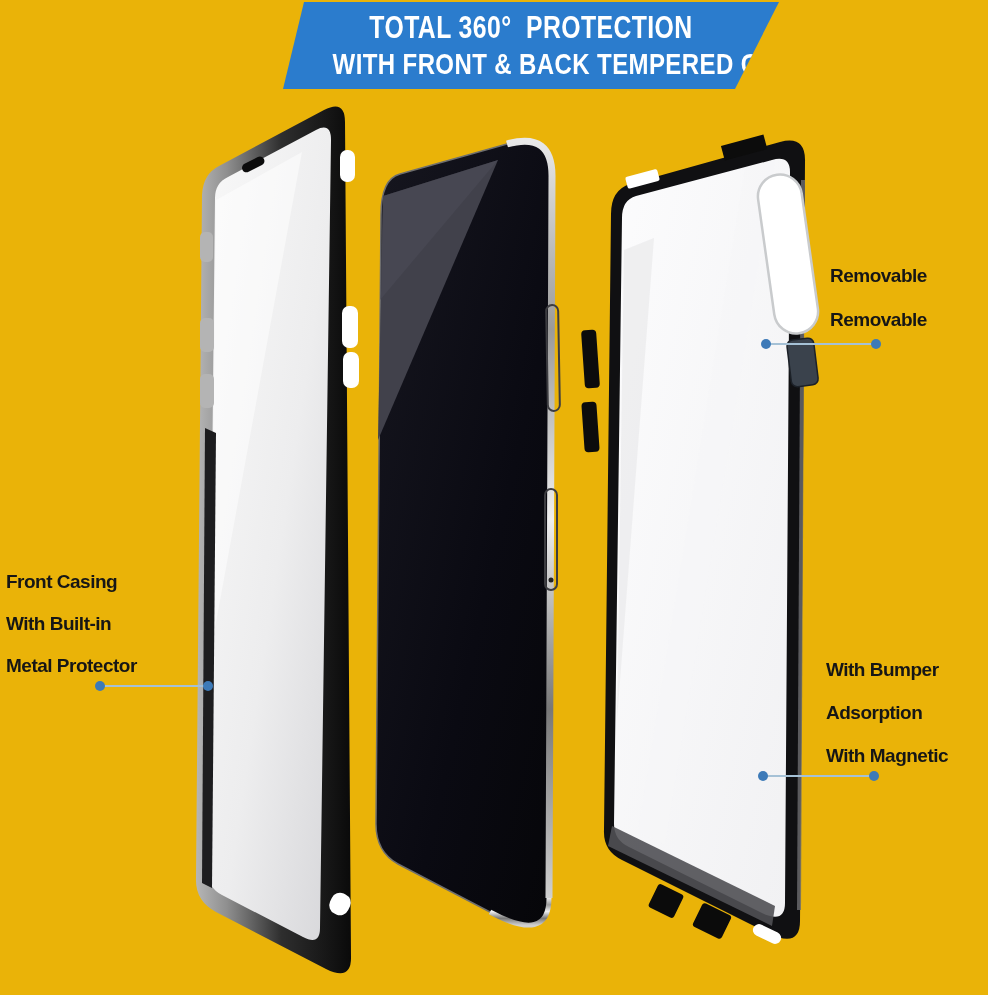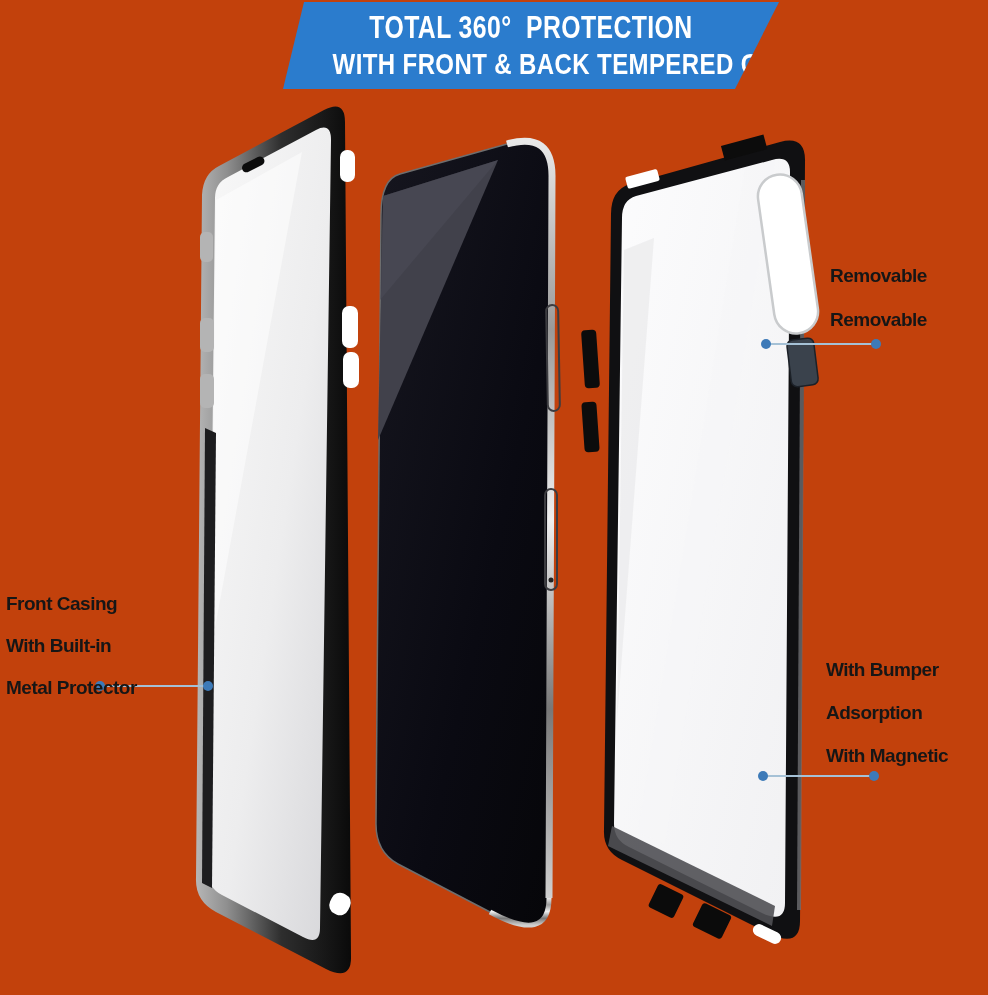--- a/index.html
+++ b/index.html
@@ -1,17 +1,17 @@
 <!DOCTYPE html>
 <html><head>
 <meta charset="utf-8">
 <style>
   html,body{margin:0;padding:0;background:#ffffff;}
   .stage{
-    position:relative;width:988px;height:995px;overflow:hidden;background:#c2410c;
+    position:relative;width:988px;height:995px;overflow:hidden;background:#eab308;
     font-family:"Liberation Sans", sans-serif;
   }
   
   .banner{
     position:absolute;left:283px;top:2px;width:496px;height:87px;
     background:#2b7ccd;
     clip-path:polygon(21px 0, 496px 0, 452px 87px, 0 87px);
   }
   .banner-line{
     position:absolute;left:0;width:100%;text-align:center;color:#ffffff;
@@ -20,21 +20,21 @@
   }
   .banner-line1{top:8px;font-size:31px;}
   .banner-line2{top:45px;font-size:30px;}
   
   .scene{position:absolute;left:0;top:0;width:988px;height:995px;}
   
   .label{
     position:absolute;color:#161616;font-weight:bold;font-size:19px;
     letter-spacing:-0.5px;line-height:42px;white-space:nowrap;
   }
-  .label-fc{left:6px;top:583px;}
+  .label-fc{left:6px;top:561px;}
   .label-rm{left:830px;top:254px;line-height:44px;}
   .label-mb{left:826px;top:648px;line-height:43px;}
   .pointer{position:absolute;height:2px;background:#a5c1d6;}
   .pointer .dot{
     position:absolute;top:-4px;width:10px;height:10px;border-radius:50%;
     background:#3d7ab8;
   }
   .pointer .dot-a{left:-4px;}
   .pointer .dot-b{right:-4px;}
   .pointer-fc{left:99px;top:685px;width:110px;}

